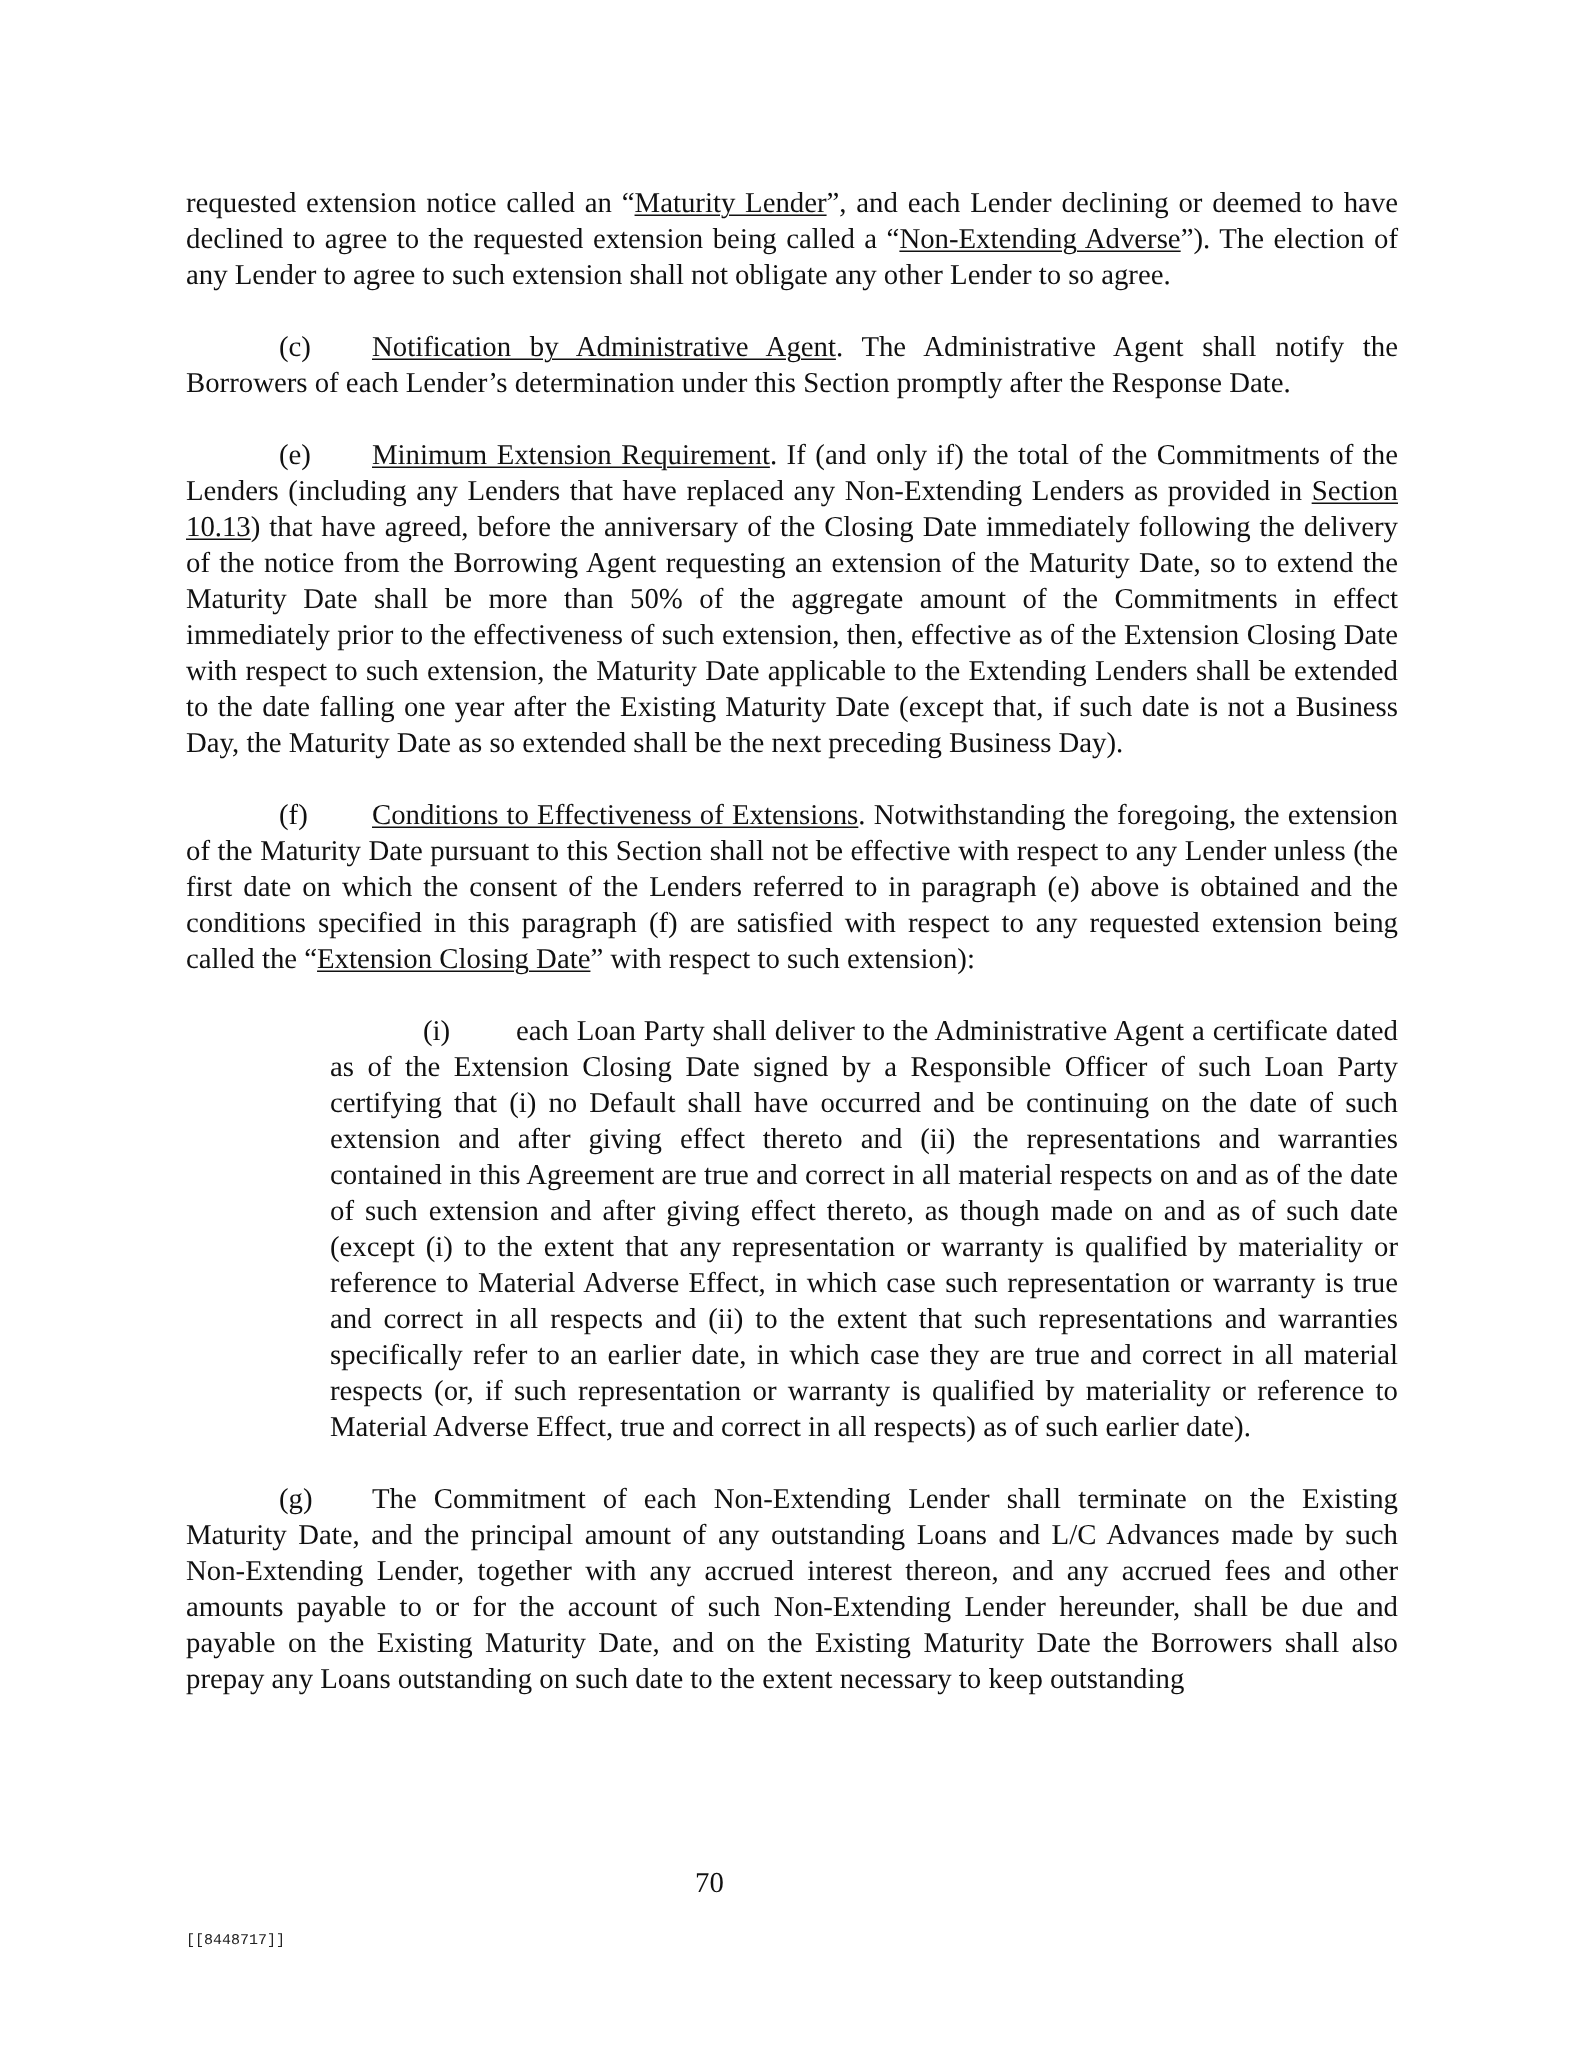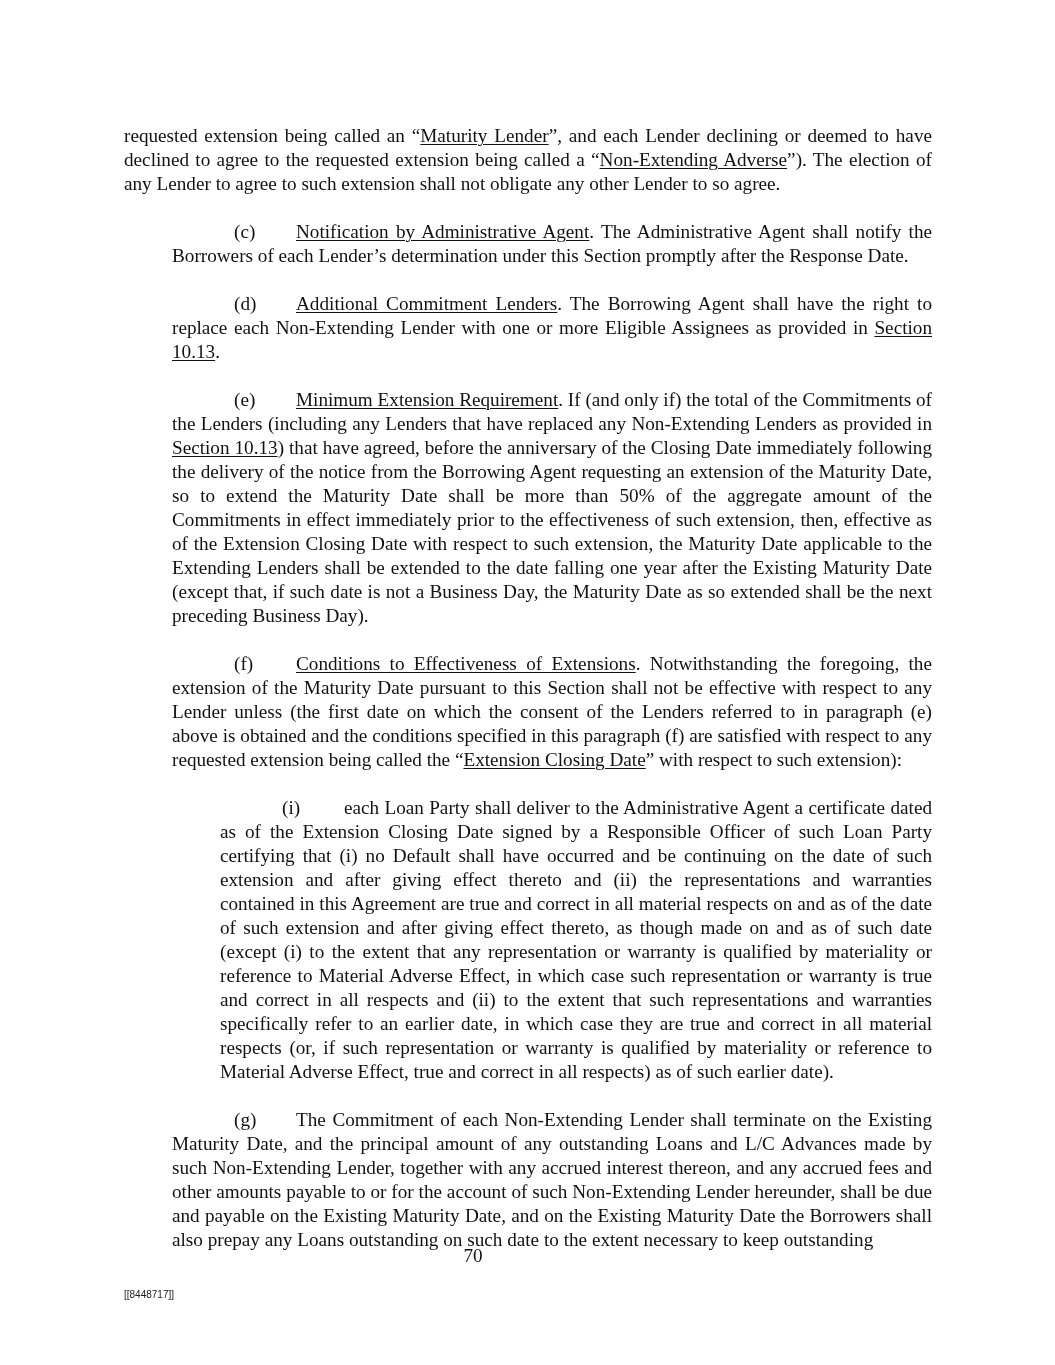--- a/index.html
+++ b/index.html
@@ -3,44 +3,43 @@
   <meta charset="utf-8">
   <style>
     html, body { margin: 0; padding: 0; background: #ffffff; }
     body { width: 1055px; height: 1365px; position: relative; overflow: hidden; }
     .page {
       position: absolute; left: 124px; top: 124px; width: 808px;
       font-family: "Liberation Serif", "DejaVu Serif", serif;
       font-size: 19.2px; line-height: 24px; color: #111111;
     }
     p { margin: 0 0 24px 0; text-align: justify; }
-    .indent { text-indent: 62px; margin-left: 48px; }
+    .indent { text-indent: 62px; }
     .label { display: inline-block; width: 62px; text-indent: 0; }
     .u { text-decoration: underline; text-underline-offset: 2px; text-decoration-thickness: 1px; }
     .sub { margin-left: 96px; }
     .sub.indent { text-indent: 62px; }
     .page-number {
       position: absolute; top: 1245px; left: 0; width: 946px; text-align: center;
       font-family: "Liberation Serif", serif; font-size: 19.2px; color: #111111;
     }
     .doc-id {
       position: absolute; top: 1289px; left: 124px;
-      font-family: Liberation Sans, sans-serif; font-size: 10px; color: #222222;
+      font-family: Liberation Mono, monospace; font-size: 10px; color: #222222;
     }
   </style>
 </head>
 <body>
 
 <div class="page">
 
-  <p><span>requested extension being called an “</span><span class="u">Maturity Lender</span><span>”, and each Lender declining or deemed to have declined to agree to the requested extension being called a “</span><span class="u">Non-Extending Adverse</span><span>”).  The election of any Lender to agree to such extension shall not obligate any other Lender to so agree.</span></p>
+  <p><span>requested extension notice called an “</span><span class="u">Maturity Lender</span><span>”, and each Lender declining or deemed to have declined to agree to the requested extension being called a “</span><span class="u">Non-Extending Adverse</span><span>”).  The election of any Lender to agree to such extension shall not obligate any other Lender to so agree.</span></p>
 
   <p class="indent"><span class="label">(c)</span><span class="u">Notification by Administrative Agent</span><span>.  The Administrative Agent shall notify the Borrowers of each Lender’s determination under this Section promptly after the Response Date.</span></p>
 
-  <p class="indent"><span class="label">(d)</span><span class="u">Additional Commitment Lenders</span><span>.  The Borrowing Agent shall have the right to replace each Non-Extending Lender with one or more Eligible Assignees as provided in </span><span class="u">Section 10.13</span><span>.</span></p>
 
   <p class="indent"><span class="label">(e)</span><span class="u">Minimum Extension Requirement</span><span>.  If (and only if) the total of the Commitments of the Lenders (including any Lenders that have replaced any Non-Extending Lenders as provided in </span><span class="u">Section 10.13</span><span>) that have agreed, before the anniversary of the Closing Date immediately following the delivery of the notice from the Borrowing Agent requesting an extension of the Maturity Date, so to extend the Maturity Date shall be more than 50% of the aggregate amount of the Commitments in effect immediately prior to the effectiveness of such extension, then, effective as of the Extension Closing Date with respect to such extension, the Maturity Date applicable to the Extending Lenders shall be extended to the date falling one year after the Existing Maturity Date (except that, if such date is not a Business Day, the Maturity Date as so extended shall be the next preceding Business Day).</span></p>
 
   <p class="indent"><span class="label">(f)</span><span class="u">Conditions to Effectiveness of Extensions</span><span>.  Notwithstanding the foregoing, the extension of the Maturity Date pursuant to this Section shall not be effective with respect to any Lender unless (the first date on which the consent of the Lenders referred to in paragraph (e) above is obtained and the conditions specified in this paragraph (f) are satisfied with respect to any requested extension being called the “</span><span class="u">Extension Closing Date</span><span>” with respect to such extension):</span></p>
 
   <p class="sub indent"><span class="label">(i)</span><span>each Loan Party shall deliver to the Administrative Agent a certificate dated as of the Extension Closing Date signed by a Responsible Officer of such Loan Party certifying that (i)&nbsp;no Default shall have occurred and be continuing on the date of such extension and after giving effect thereto and (ii)&nbsp;the representations and warranties contained in this Agreement are true and correct in all material respects on and as of the date of such extension and after giving effect thereto, as though made on and as of such date (except (i) to the extent that any representation or warranty is qualified by materiality or reference to Material Adverse Effect, in which case such representation or warranty is true and correct in all respects and (ii) to the extent that such representations and warranties specifically refer to an earlier date, in which case they are true and correct in all material respects (or, if such representation or warranty is qualified by materiality or reference to Material Adverse Effect, true and correct in all respects) as of such earlier date).</span></p>
 
   <p class="indent"><span class="label">(g)</span><span>The Commitment of each Non-Extending Lender shall terminate on the Existing Maturity Date, and the principal amount of any outstanding Loans and L/C Advances made by such Non-Extending Lender, together with any accrued interest thereon, and any accrued fees and other amounts payable to or for the account of such Non-Extending Lender hereunder, shall be due and payable on the Existing Maturity Date, and on the Existing Maturity Date the Borrowers shall also prepay any Loans outstanding on such date to the extent necessary to keep outstanding</span></p>
 
 </div>

